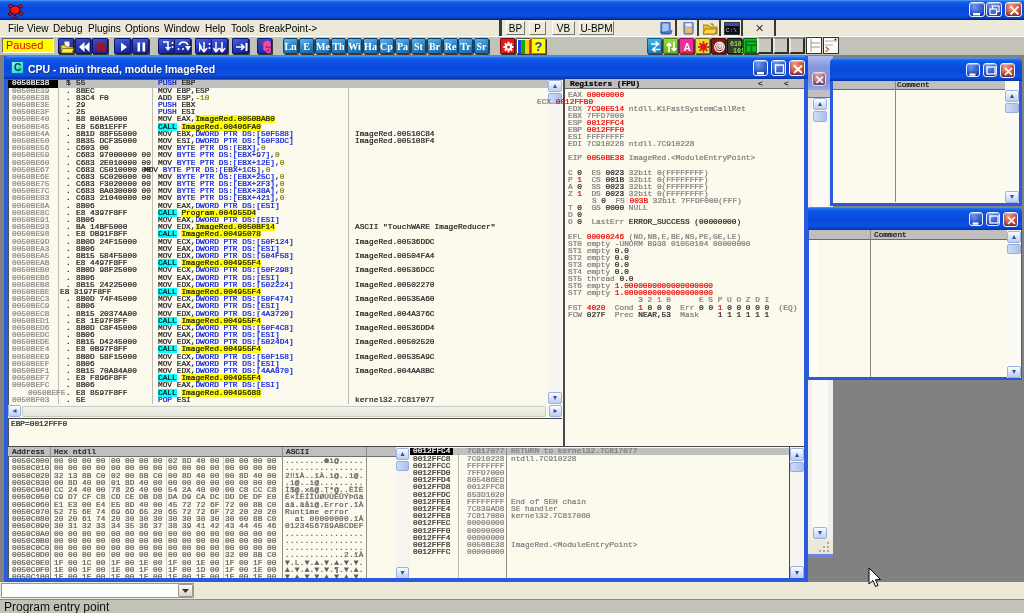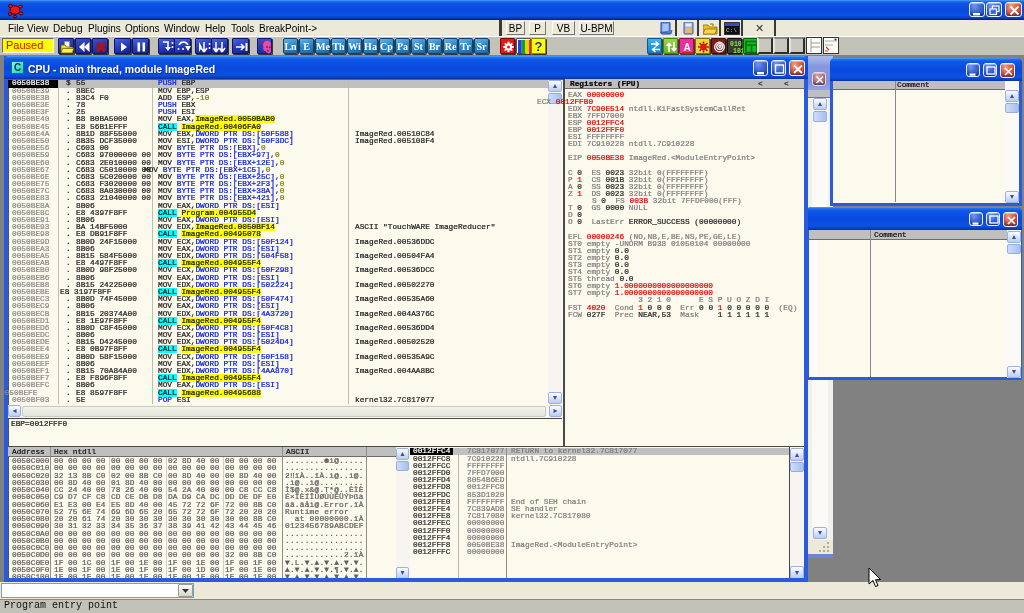--- a/index.html
+++ b/index.html
@@ -328,21 +328,21 @@
     <div class="abs" style="left:8px;top:79px;width:555px;height:1px;background:#60605c"></div>
     <div class="abs" style="left:8px;top:79px;width:1px;height:501px;background:#55534e"></div>
     <div class="abs" style="left:8px;top:80px;width:540px;height:8px;background:#c0c0c0"></div>
     <div class="abs" style="left:8px;top:80px;width:50px;height:8px;background:#000"></div>
     <div class="abs" style="left:58px;top:80px;width:1px;height:324px;background:#bdbdb4"></div>
     <div class="abs" style="left:152px;top:80px;width:1px;height:324px;background:#bdbdb4"></div>
     <div class="abs" style="left:348px;top:80px;width:1px;height:324px;background:#bdbdb4"></div>
     <div class="abs mono" style="top:80.4px;left:0"><span class="abs" style="left:12px;color:#fff">0050BE38</span><span class="abs" style="left:66px;color:#222">$</span><span class="abs" style="left:76px;color:#222">55</span><span class="abs" style="left:158px;color:#222"><span class="bl">PUSH</span> EBP</span></div>
     <div class="abs mono" style="top:87.6px;left:0"><span class="abs" style="left:12px;color:#8a8a8a">0050BE39</span><span class="abs" style="left:66px;color:#222">.</span><span class="abs" style="left:76px;color:#222">8BEC</span><span class="abs" style="left:158px;color:#222">MOV EBP,ESP</span></div>
     <div class="abs mono" style="top:94.8px;left:0"><span class="abs" style="left:12px;color:#8a8a8a">0050BE3B</span><span class="abs" style="left:66px;color:#222">.</span><span class="abs" style="left:76px;color:#222">83C4 F0</span><span class="abs" style="left:158px;color:#222">ADD ESP,<span class="ol">-10</span></span></div>
-    <div class="abs mono" style="top:102.0px;left:0"><span class="abs" style="left:12px;color:#8a8a8a">0050BE3E</span><span class="abs" style="left:66px;color:#222">.</span><span class="abs" style="left:76px;color:#222">78</span><span class="abs" style="left:158px;color:#222"><span class="bl">PUSH</span> EBX</span></div>
+    <div class="abs mono" style="top:102.0px;left:0"><span class="abs" style="left:12px;color:#8a8a8a">0050BE3E</span><span class="abs" style="left:66px;color:#222">.</span><span class="abs" style="left:76px;color:#222">29</span><span class="abs" style="left:158px;color:#222"><span class="bl">PUSH</span> EBX</span></div>
     <div class="abs mono" style="top:109.2px;left:0"><span class="abs" style="left:12px;color:#8a8a8a">0050BE3F</span><span class="abs" style="left:66px;color:#222">.</span><span class="abs" style="left:76px;color:#222">25</span><span class="abs" style="left:158px;color:#222"><span class="bl">PUSH</span> ESI</span></div>
     <div class="abs mono" style="top:116.4px;left:0"><span class="abs" style="left:12px;color:#8a8a8a">0050BE40</span><span class="abs" style="left:66px;color:#222">.</span><span class="abs" style="left:76px;color:#222">B8 B0BA5000</span><span class="abs" style="left:158px;color:#222">MOV EAX,<span class="yw">ImageRed.0050BAB0</span></span></div>
     <div class="abs mono" style="top:123.5px;left:0"><span class="abs" style="left:12px;color:#8a8a8a">0050BE45</span><span class="abs" style="left:66px;color:#222">.</span><span class="abs" style="left:76px;color:#222">E8 56B1EFFF</span><span class="abs" style="left:158px;color:#222"><span class="cy">CALL</span> <span class="yw">ImageRed.00406FA0</span></span></div>
     <div class="abs mono" style="top:130.7px;left:0"><span class="abs" style="left:12px;color:#8a8a8a">0050BE4A</span><span class="abs" style="left:66px;color:#222">.</span><span class="abs" style="left:76px;color:#222">8B1D 88F55000</span><span class="abs" style="left:158px;color:#222">MOV EBX,<span class="bl">DWORD PTR DS:[50F588]</span></span><span class="abs" style="left:355px;color:#222">ImageRed.00510C84</span></div>
     <div class="abs mono" style="top:137.9px;left:0"><span class="abs" style="left:12px;color:#8a8a8a">0050BE50</span><span class="abs" style="left:66px;color:#222">.</span><span class="abs" style="left:76px;color:#222">8B35 DCF35000</span><span class="abs" style="left:158px;color:#222">MOV ESI,<span class="bl">DWORD PTR DS:[50F3DC]</span></span><span class="abs" style="left:355px;color:#222">ImageRed.005108F4</span></div>
     <div class="abs mono" style="top:145.1px;left:0"><span class="abs" style="left:12px;color:#8a8a8a">0050BE56</span><span class="abs" style="left:66px;color:#222">.</span><span class="abs" style="left:76px;color:#222">C603 00</span><span class="abs" style="left:158px;color:#222">MOV <span class="bl">BYTE PTR DS:[EBX],</span><span class="ol">0</span></span></div>
     <div class="abs mono" style="top:152.3px;left:0"><span class="abs" style="left:12px;color:#8a8a8a">0050BE59</span><span class="abs" style="left:66px;color:#222">.</span><span class="abs" style="left:76px;color:#222">C683 97000000 00</span><span class="abs" style="left:158px;color:#222">MOV <span class="bl">BYTE PTR DS:[EBX+97],</span><span class="ol">0</span></span></div>
     <div class="abs mono" style="top:159.5px;left:0"><span class="abs" style="left:12px;color:#8a8a8a">0050BE60</span><span class="abs" style="left:66px;color:#222">.</span><span class="abs" style="left:76px;color:#222">C683 2E010000 00</span><span class="abs" style="left:158px;color:#222">MOV <span class="bl">BYTE PTR DS:[EBX+12E],</span><span class="ol">0</span></span></div>
     <div class="abs mono" style="top:166.7px;left:0"><span class="abs" style="left:12px;color:#8a8a8a">0050BE67</span><span class="abs" style="left:66px;color:#222">.</span><span class="abs" style="left:76px;color:#222">C683 C5010000 00</span><span class="abs" style="left:144px;color:#222">MOV <span class="bl">BYTE PTR DS:[EBX+1C5],</span><span class="ol">0</span></span></div>
     <div class="abs mono" style="top:173.9px;left:0"><span class="abs" style="left:12px;color:#8a8a8a">0050BE6E</span><span class="abs" style="left:66px;color:#222">.</span><span class="abs" style="left:76px;color:#222">C683 5C020000 00</span><span class="abs" style="left:158px;color:#222">MOV <span class="bl">BYTE PTR DS:[EBX+25C],</span><span class="ol">0</span></span></div>
@@ -368,21 +368,21 @@
     <div class="abs mono" style="top:317.7px;left:0"><span class="abs" style="left:12px;color:#8a8a8a">0050BED1</span><span class="abs" style="left:66px;color:#222">.</span><span class="abs" style="left:76px;color:#222">E8 1E97F8FF</span><span class="abs" style="left:158px;color:#222"><span class="cy">CALL</span> <span class="yw">ImageRed.004955F4</span></span></div>
     <div class="abs mono" style="top:324.9px;left:0"><span class="abs" style="left:12px;color:#8a8a8a">0050BED6</span><span class="abs" style="left:66px;color:#222">.</span><span class="abs" style="left:76px;color:#222">8B0D C8F45000</span><span class="abs" style="left:158px;color:#222">MOV ECX,<span class="bl">DWORD PTR DS:[50F4C8]</span></span><span class="abs" style="left:355px;color:#222">ImageRed.00536DD4</span></div>
     <div class="abs mono" style="top:332.1px;left:0"><span class="abs" style="left:12px;color:#8a8a8a">0050BEDC</span><span class="abs" style="left:66px;color:#222">.</span><span class="abs" style="left:76px;color:#222">8B06</span><span class="abs" style="left:158px;color:#222">MOV EAX,<span class="bl">DWORD PTR DS:[ESI]</span></span></div>
     <div class="abs mono" style="top:339.2px;left:0"><span class="abs" style="left:12px;color:#8a8a8a">0050BEDE</span><span class="abs" style="left:66px;color:#222">.</span><span class="abs" style="left:76px;color:#222">8B15 D4245000</span><span class="abs" style="left:158px;color:#222">MOV EDX,<span class="bl">DWORD PTR DS:[5024D4]</span></span><span class="abs" style="left:355px;color:#222">ImageRed.00502520</span></div>
     <div class="abs mono" style="top:346.4px;left:0"><span class="abs" style="left:12px;color:#8a8a8a">0050BEE4</span><span class="abs" style="left:66px;color:#222">.</span><span class="abs" style="left:76px;color:#222">E8 0B97F8FF</span><span class="abs" style="left:158px;color:#222"><span class="cy">CALL</span> <span class="yw">ImageRed.004955F4</span></span></div>
     <div class="abs mono" style="top:353.6px;left:0"><span class="abs" style="left:12px;color:#8a8a8a">0050BEE9</span><span class="abs" style="left:66px;color:#222">.</span><span class="abs" style="left:76px;color:#222">8B0D 58F15000</span><span class="abs" style="left:158px;color:#222">MOV ECX,<span class="bl">DWORD PTR DS:[50F158]</span></span><span class="abs" style="left:355px;color:#222">ImageRed.00535A9C</span></div>
     <div class="abs mono" style="top:360.8px;left:0"><span class="abs" style="left:12px;color:#8a8a8a">0050BEEF</span><span class="abs" style="left:66px;color:#222">.</span><span class="abs" style="left:76px;color:#222">8B06</span><span class="abs" style="left:158px;color:#222">MOV EAX,<span class="bl">DWORD PTR DS:[ESI]</span></span></div>
     <div class="abs mono" style="top:368.0px;left:0"><span class="abs" style="left:12px;color:#8a8a8a">0050BEF1</span><span class="abs" style="left:66px;color:#222">.</span><span class="abs" style="left:76px;color:#222">8B15 70A84A00</span><span class="abs" style="left:158px;color:#222">MOV EDX,<span class="bl">DWORD PTR DS:[4AA870]</span></span><span class="abs" style="left:355px;color:#222">ImageRed.004AA8BC</span></div>
     <div class="abs mono" style="top:375.2px;left:0"><span class="abs" style="left:12px;color:#8a8a8a">0050BEF7</span><span class="abs" style="left:66px;color:#222">.</span><span class="abs" style="left:76px;color:#222">E8 F896F8FF</span><span class="abs" style="left:158px;color:#222"><span class="cy">CALL</span> <span class="yw">ImageRed.004955F4</span></span></div>
     <div class="abs mono" style="top:382.4px;left:0"><span class="abs" style="left:12px;color:#8a8a8a">0050BEFC</span><span class="abs" style="left:66px;color:#222">.</span><span class="abs" style="left:76px;color:#222">8B06</span><span class="abs" style="left:158px;color:#222">MOV EAX,<span class="bl">DWORD PTR DS:[ESI]</span></span></div>
-    <div class="abs mono" style="top:389.6px;left:0"><span class="abs" style="left:0;color:#8a8a8a">0050BEFE</span><span class="abs" style="left:66px;color:#222">.</span><span class="abs" style="left:76px;color:#222">E8 8597F8FF</span><span class="abs" style="left:158px;color:#222"><span class="cy">CALL</span> <span class="yw">ImageRed.00495688</span></span></div>
+    <div class="abs mono" style="top:389.6px;left:0"><span class="abs" style="left:28px;color:#8a8a8a">0050BEFE</span><span class="abs" style="left:66px;color:#222">.</span><span class="abs" style="left:76px;color:#222">E8 8597F8FF</span><span class="abs" style="left:158px;color:#222"><span class="cy">CALL</span> <span class="yw">ImageRed.00495688</span></span></div>
     <div class="abs mono" style="top:396.8px;left:0"><span class="abs" style="left:12px;color:#8a8a8a">0050BF03</span><span class="abs" style="left:66px;color:#222">.</span><span class="abs" style="left:76px;color:#222">5E</span><span class="abs" style="left:158px;color:#222"><span class="bl">POP</span> ESI</span><span class="abs" style="left:355px;color:#222">kernel32.7C817077</span></div>
     <div class="sbv" style="left:548px;top:80px;width:14px;height:324px;background:#f6f5ef"></div>
     <div class="sbb" style="left:548px;top:80px;width:14px;height:12px">
       <i>▴</i>
     </div>
     <div class="sbs" style="left:548px;top:93px;width:14px;height:11px"></div>
     <div class="sbb" style="left:548px;top:392px;width:14px;height:12px">
       <i>▾</i>
     </div>
     <div class="abs" style="left:563px;top:79px;width:2px;height:368px;background:#49484b"></div>
@@ -494,16 +494,16 @@
       <i>▾</i>
     </div>
     <div class="abs" style="left:4px;top:578px;width:804px;height:4px;background:#2a5bdc"></div>
     <div class="abs" style="left:0;top:582px;width:1024px;height:17px;background:#ece9d8"></div>
     <div class="abs" style="left:1px;top:583px;width:193px;height:15px;background:#fff;border:1px solid #7f9db9"></div>
     <div class="abs" style="left:178px;top:584px;width:15px;height:13px;background:linear-gradient(180deg,#fdfdfd,#d8d4c8);border:1px solid #9a9a8e;border-radius:1px"></div>
     <svg class="abs" style="left:182px;top:589px" width="8" height="5">
       <path d="M0 0 L7 0 L3.5 4 Z" fill="#333"></path>
     </svg>
     <div class="abs" style="left:0;top:599px;width:1024px;height:14px;background:#c3c2b9;border-top:1px solid #8a897f"></div>
-    <div class="abs" style="left:4px;top:600px;font-size:10px;color:#111;font-family:Liberation Mono, monospace">Program entry point</div>
+    <div class="abs" style="left:4px;top:600px;font-size:12px;color:#111;font-family:Liberation Sans, sans-serif">Program entry point</div>
     <svg class="abs" style="left:866px;top:567px" width="20" height="24">
       <path d="M3 1 L3 17 L7 13.5 L9.5 19.5 L12 18.5 L9.5 12.8 L14.5 12.5 Z" fill="#fff" stroke="#000" stroke-width="1"></path>
     </svg>
   </div>
 </body></html>

